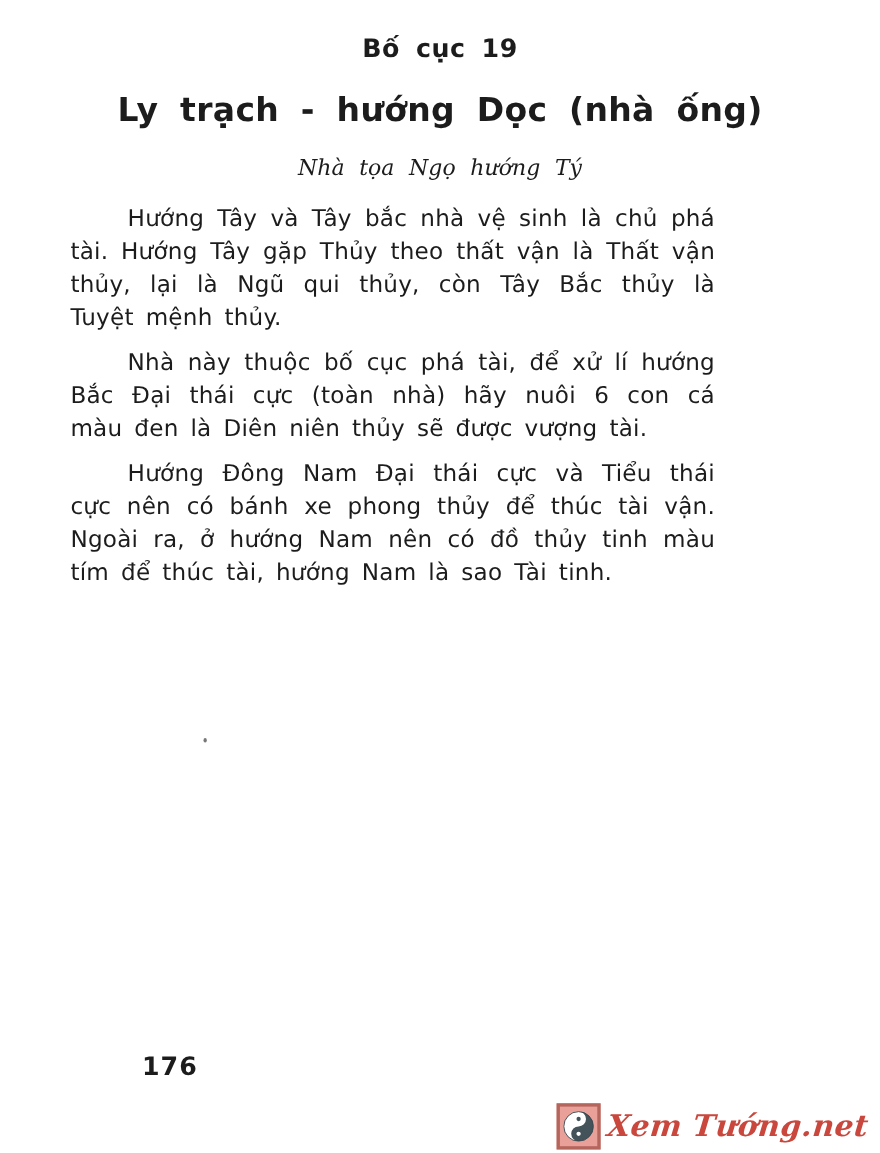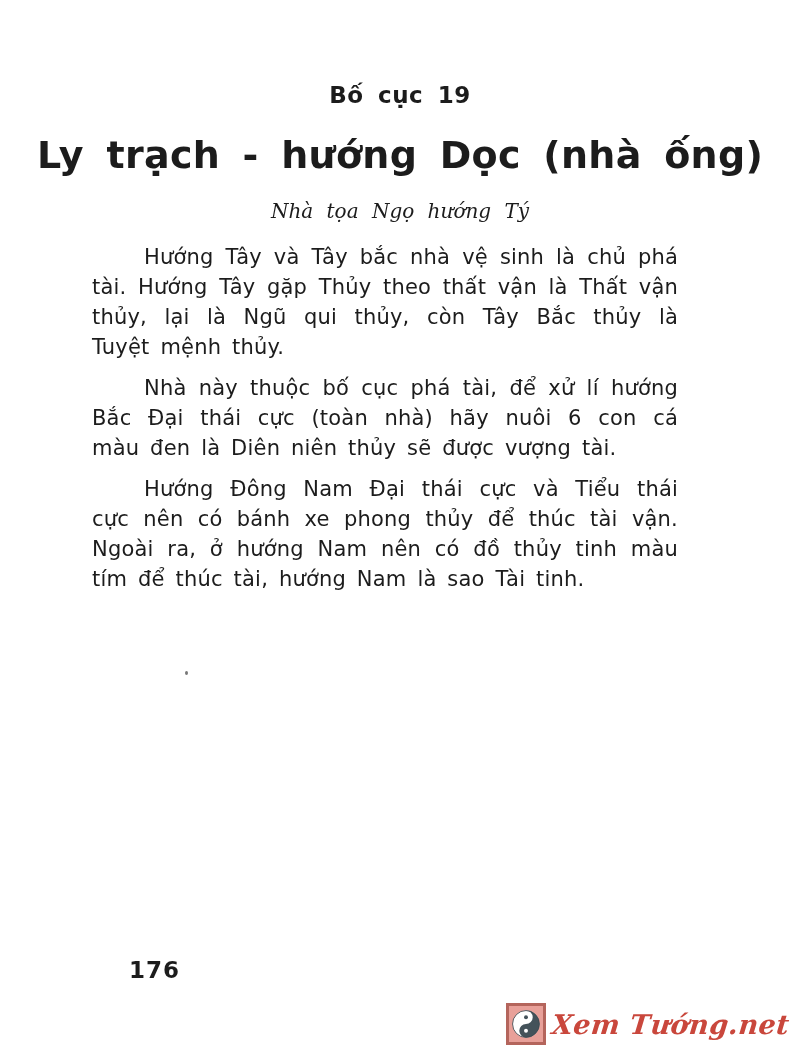--- a/index.html
+++ b/index.html
@@ -16,46 +16,46 @@
     position:relative;
     width:800px;
     height:1048px;
     background:var(--paper);
     color:var(--ink);
     font-family:"DejaVu Sans","Liberation Sans",sans-serif;
     overflow:hidden;
     box-sizing:border-box;
   }
   .kicker{
-    padding-top:82px;
+    padding-top:32px;
     text-align:center;
     font-size:23px;
     font-weight:bold;
     word-spacing:6px;
     letter-spacing:0.5px;
   }
   .title{
     margin:25px 0 0 0;
     text-align:center;
-    font-size:38px;
+    font-size:30px;
     font-weight:bold;
     word-spacing:9px;
     letter-spacing:0.3px;
   }
   .subtitle{
     font-family:"DejaVu Serif","Liberation Serif",serif;
     font-style:italic;
     text-align:center;
     font-size:20px;
     line-height:31px;
     word-spacing:7px;
   }
   .subtitle.first{margin-top:19px;}
   .body-text{
-    margin:15px 0 0 92px;
+    margin:15px 0 0 64px;
     width:586px;
   }
   .body-text p{
     margin:0 0 11px 0;
     font-size:21px;
     line-height:30px;
     text-align:justify;
     text-indent:52px;
     word-spacing:4px;
     letter-spacing:0.2px;

